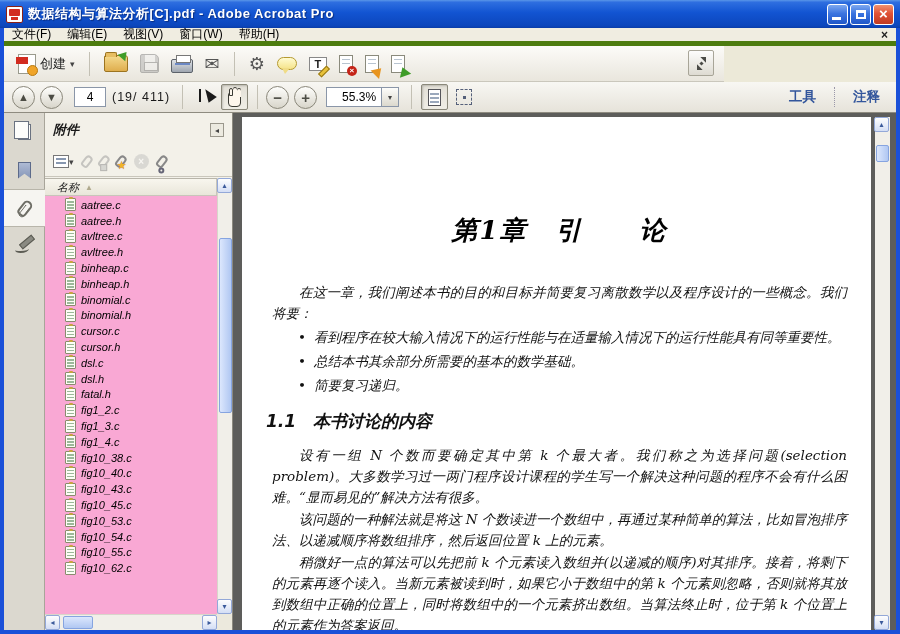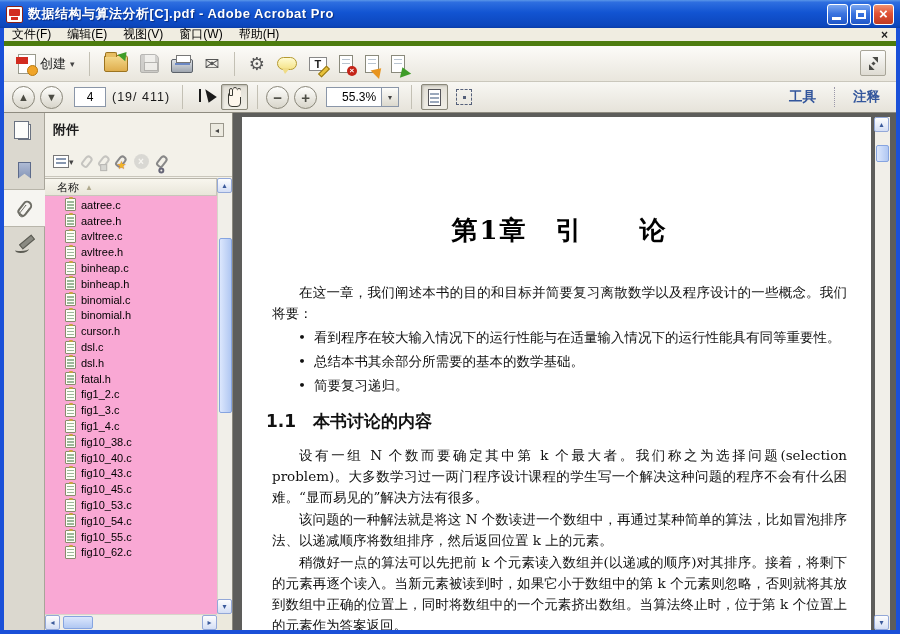--- a/index.html
+++ b/index.html
@@ -24,21 +24,21 @@
   .wbtn .box { width:10px; height:9px; border:2px solid #fff; border-top-width:3px; }
   .wbtn .x { color:#fff; font-size:15px; font-weight:bold; line-height:1; margin-top:-1px; }
 
   
   #menubar { position:absolute; left:0; top:28px; width:892px; height:18px; background:#f0ede1; border-bottom:5px solid #4d7c0f;
     display:flex; align-items:center; font-size:12px; color:#000; }
   .menu-item { padding:1px 8px; cursor:default; }
   #menubar .doc-x { margin-left:auto; margin-right:8px; font-size:12px; font-weight:bold; color:#222; }
 
   
-  #toolbar { position:absolute; left:0; top:46px; width:892px; height:36px;
+  #toolbar { position:absolute; left:0; top:46px; width:720px; height:36px;
     background:linear-gradient(180deg,#fcfbf8 0%,#efecе4 60%,#e7e4da 100%);
     background:linear-gradient(180deg,#fcfbf8 0%,#e9e6dd 100%);
     border-bottom:1px solid #cac7bc; display:flex; align-items:center; padding:0 8px; }
   .tsep { width:1px; height:24px; background:#c3c0b4; margin:0 8px; }
   .tbtn { height:28px; display:flex; align-items:center; justify-content:center; padding:0 5px; border:1px solid transparent; border-radius:2px; }
   .grayed { opacity:.42; filter:grayscale(.9); }
   #create-btn { font-size:13px; color:#222; gap:4px; }
   .create-ico { width:18px; height:20px; background:#fff; border:1px solid #9a9a8c; position:relative; }
   .create-ico::before { content:""; position:absolute; left:-3px; top:2px; width:12px; height:7px; background:#d22b1f; }
   .create-ico::after { content:""; position:absolute; right:-3px; bottom:-3px; width:9px; height:9px; background:#f0a428; border-radius:50%; border:1px solid #b87a10; }
@@ -93,21 +93,21 @@
   #zoom-caret { width:17px; border:1px solid #8a96a8; border-left:none; background:linear-gradient(180deg,#fdfdfb,#dcd9ce); font-size:8px; color:#444; display:flex; align-items:center; justify-content:center; }
   .scrollmode-ico { width:13px; height:17px; background:#fff; border:1px solid #55555a; position:relative; }
   .scrollmode-ico::before { content:""; position:absolute; left:1px; top:3px; right:1px; height:2px; background:#9aa8bc; box-shadow:0 4px 0 #9aa8bc, 0 8px 0 #9aa8bc; }
   .fit-ico { width:16px; height:16px; border:1px dashed #55607a; position:relative; }
   .fit-ico::before { content:""; position:absolute; left:6px; top:6px; width:3px; height:3px; background:#55607a; }
   #nav-right { margin-left:auto; display:flex; align-items:center; gap:10px; }
   .navlink { font-size:13.5px; font-weight:bold; color:#33569c; padding:2px 8px; }
   .dotsep { width:1px; height:20px; border-left:1px dotted #9a97a8; }
 
   
-  #main { position:absolute; left:0; top:113px; width:892px; height:517px; background:#5d5d5b; overflow:hidden; }
+  #main { position:absolute; left:0; top:113px; width:892px; height:517px; background:#5d5d5b; overflow:hidden;font-style:italic; }
 
   
   #iconstrip { position:absolute; left:0; top:0; width:41px; height:517px; background:#dbd8cf; border-right:1px solid #a8a59a; }
   .strip-cell { width:41px; height:38px; display:flex; align-items:center; justify-content:center; }
   .strip-cell.sel { background:#f6f5f1; border-top:1px solid #b8b5aa; border-bottom:1px solid #b8b5aa; }
   .pages-ico { position:relative; width:13px; height:16px; background:#fdfdfb; border:1px solid #6a7280; }
   .pages-ico::before { content:""; position:absolute; left:-5px; top:-4px; width:13px; height:16px; background:#fdfdfb; border:1px solid #6a7280; }
   .bm-ico { width:13px; height:17px; background:linear-gradient(180deg,#aebad4,#8696b8); border:1px solid #5c6a8a;
     clip-path:polygon(0 0,100% 0,100% 100%,50% 72%,0 100%); }
   .clip-ico { width:10px; height:17px; border:2px solid #6e6e66; border-radius:5px 5px 4px 4px; position:relative; transform:rotate(38deg); }
@@ -377,20 +377,24 @@
             <span class="note-ico"></span>
             <span class="file-label">binheap.h</span>
           </div>
             <div class="file-row">
             <span class="note-ico"></span>
             <span class="file-label">binomial.c</span>
           </div>
             <div class="file-row">
             <span class="note-ico"></span>
             <span class="file-label">binomial.h</span>
+          </div>
+            <div class="file-row">
+            <span class="note-ico"></span>
+            <span class="file-label">cursor.c</span>
           </div>
             <div class="file-row">
             <span class="note-ico"></span>
             <span class="file-label">cursor.h</span>
           </div>
             <div class="file-row">
             <span class="note-ico"></span>
             <span class="file-label">dsl.c</span>
           </div>
             <div class="file-row">

